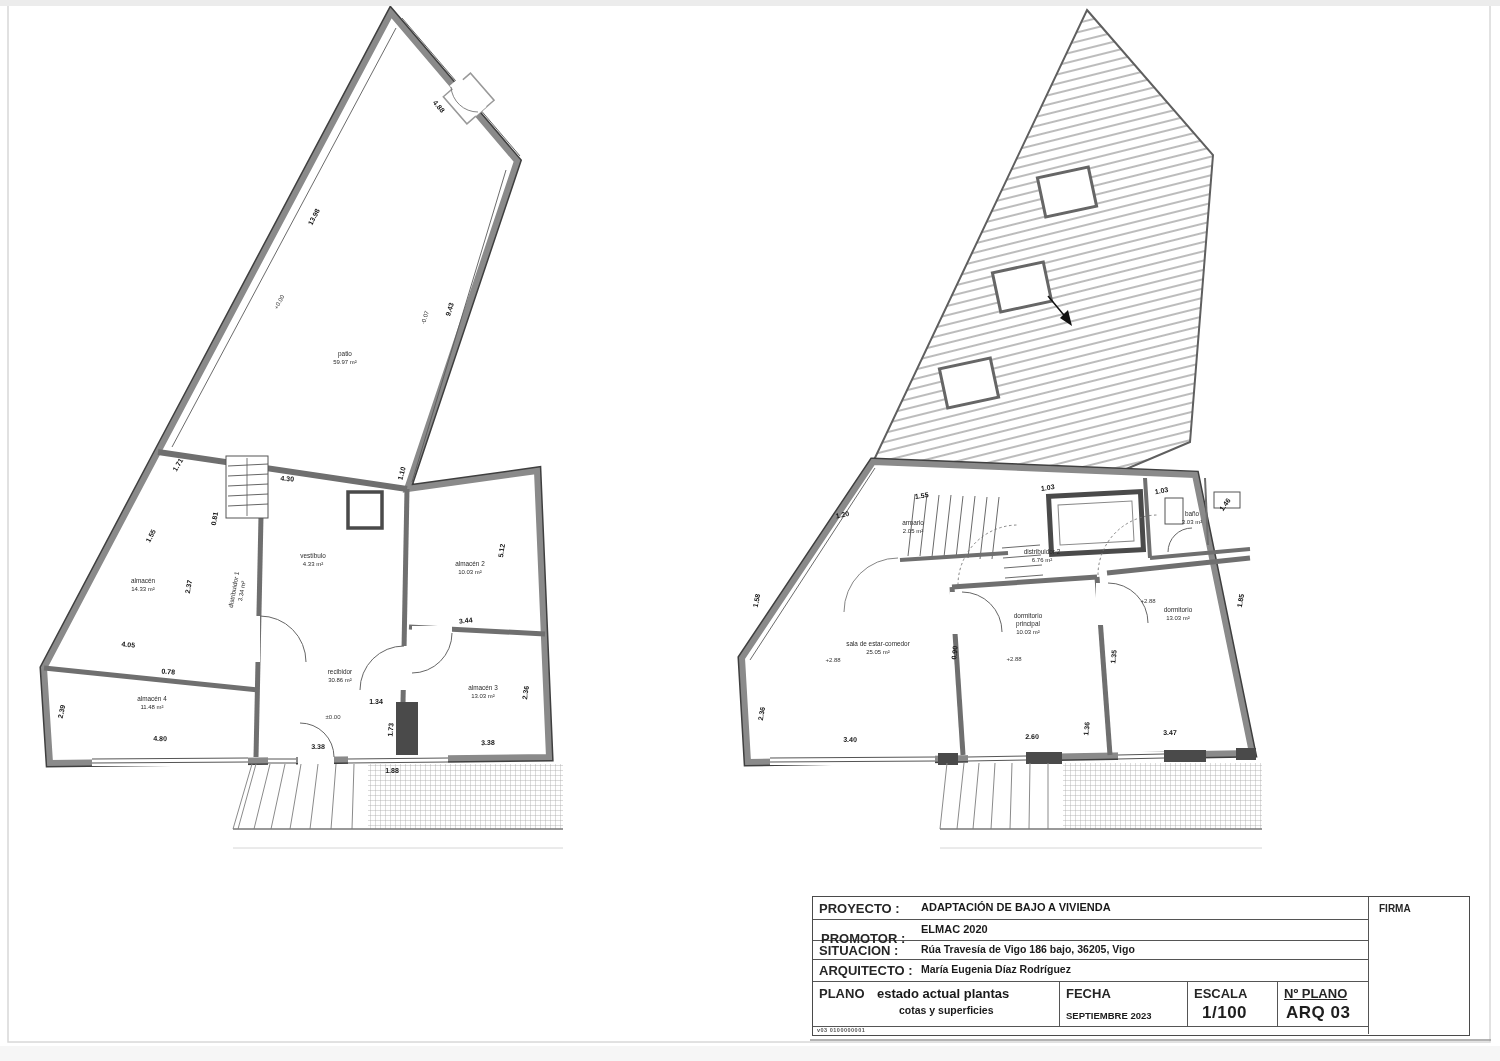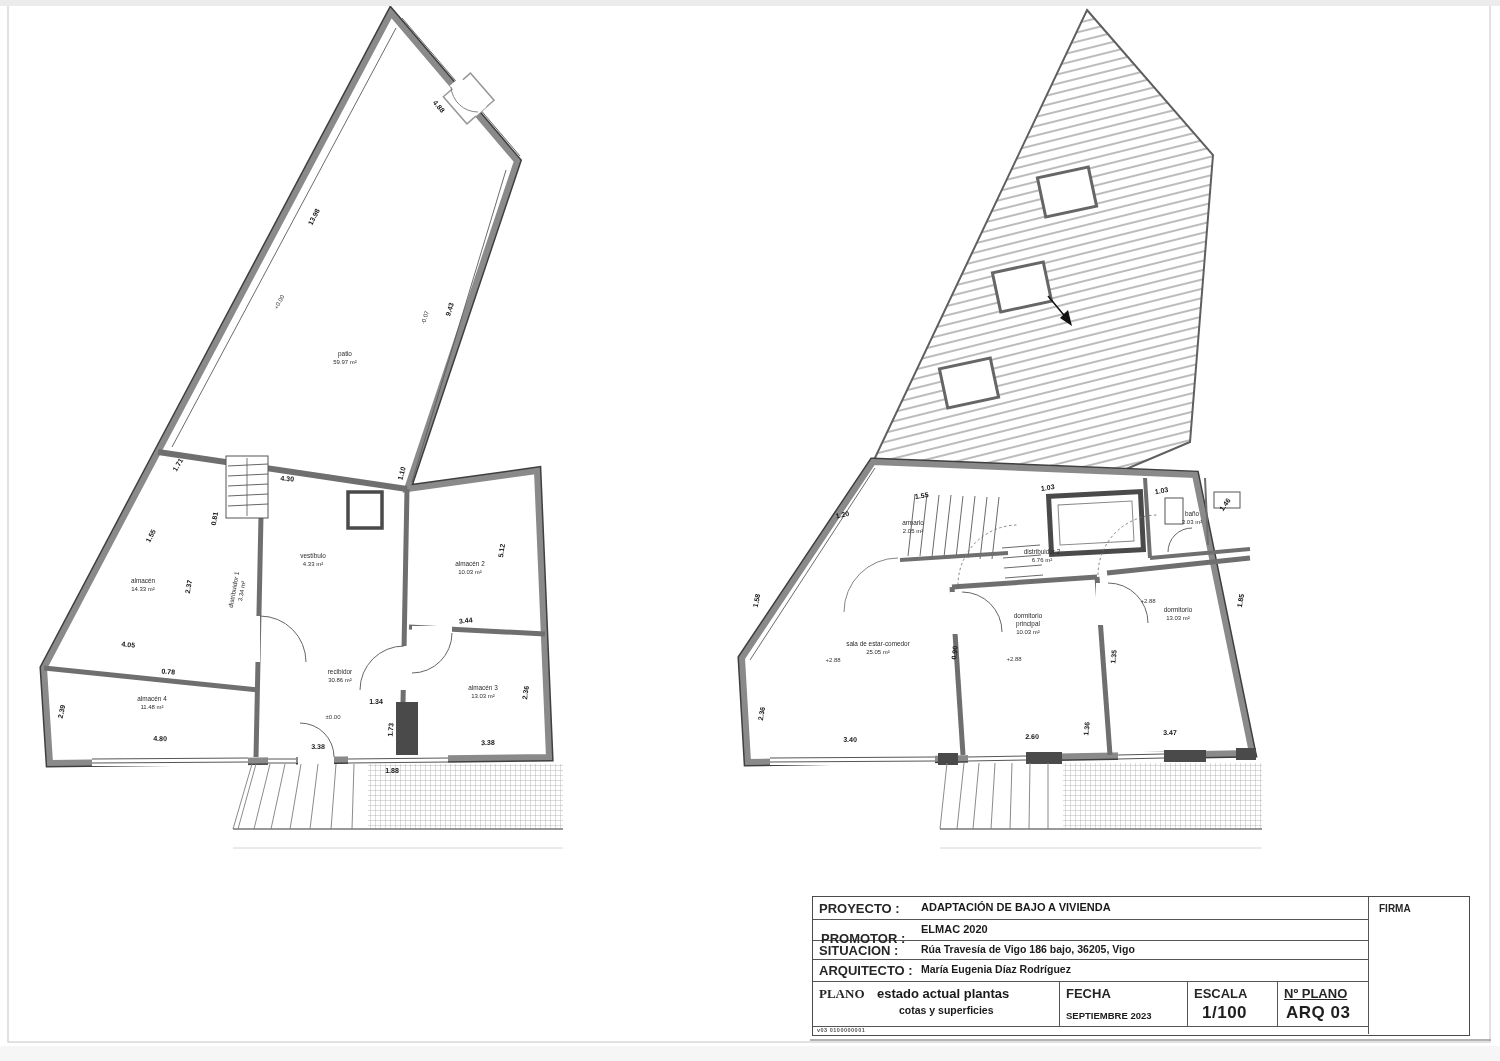--- a/index.html
+++ b/index.html
@@ -312,21 +312,21 @@
       <span class="lbl" style="position:absolute;left:6px;top:2px;">SITUACION :</span>
       <span class="val" style="position:absolute;left:108px;top:2px;font-size:10.5px;">Rúa Travesía de Vigo 186 bajo, 36205, Vigo</span>
     </div>
 
     <div class="cell tb-row" style="left:0;top:63px;width:555px;height:22px;">
       <span class="lbl" style="position:absolute;left:6px;top:3px;">ARQUITECTO :</span>
       <span class="val" style="position:absolute;left:108px;top:3px;font-size:10.5px;">María Eugenia Díaz Rodríguez</span>
     </div>
 
     <div class="cell tb-row" style="left:0;top:85px;width:246px;height:45px;">
-      <span class="lbl" style="position:absolute;left:6px;top:4px;font-family:Liberation Serif, serif;">PLANO</span>
+      <span class="lbl" style="position:absolute;left:6px;top:4px;">PLANO</span>
       <span class="val" style="position:absolute;left:64px;top:4px;font-size:13px;">estado actual plantas</span>
       <span class="val" style="position:absolute;left:86px;top:22px;font-size:10.5px;">cotas y superficies</span>
     </div>
     <div class="cell tb-row" style="left:246px;top:85px;width:128px;height:45px;border-left:1px solid #555;">
       <span class="lbl" style="position:absolute;left:6px;top:4px;">FECHA</span>
       <span class="val" style="position:absolute;left:6px;bottom:5px;font-size:9.5px;">SEPTIEMBRE 2023</span>
     </div>
     <div class="cell tb-row" style="left:374px;top:85px;width:90px;height:45px;border-left:1px solid #555;">
       <span class="lbl" style="position:absolute;left:6px;top:4px;">ESCALA</span>
       <span class="big" style="position:absolute;left:14px;bottom:3px;">1/100</span>

